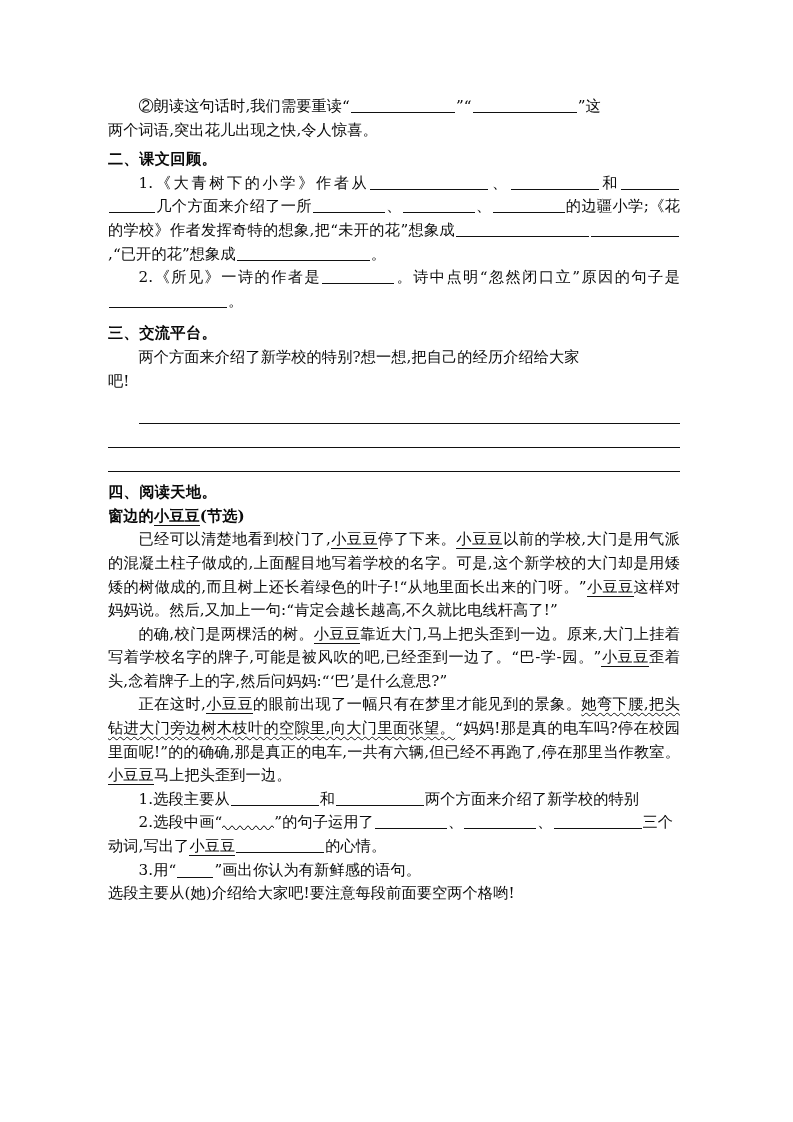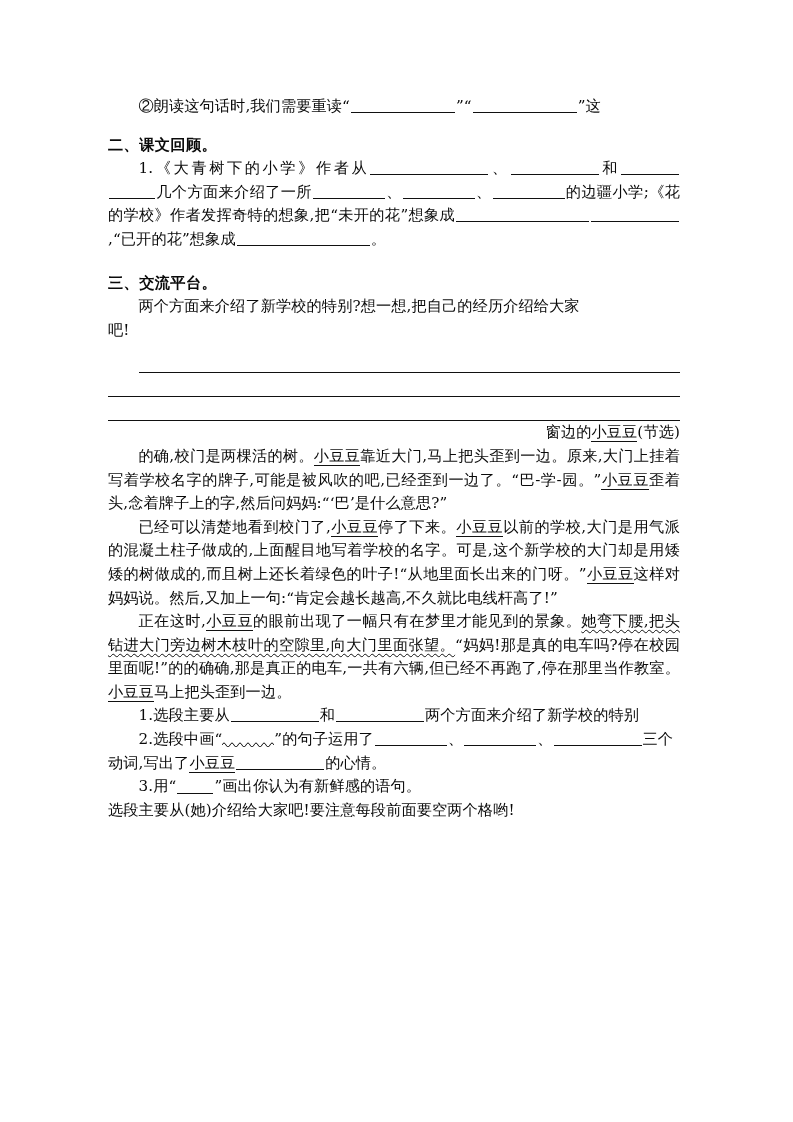--- a/index.html
+++ b/index.html
@@ -34,30 +34,31 @@
     margin: 0;
   }
   .para {
     text-indent: 2em;
   }
   .noindent {
     text-indent: 0;
   }
   .sec-head {
     font-weight: bold;
-    margin-top: 15px;
+    margin-top: 6px;
     text-indent: 0;
     letter-spacing: 0.4px;
   }
   .sec-head.tight {
-    margin-top: 20px;
+    margin-top: 9px;
   }
   .centered {
-    text-align: right;
+    text-align: left;
     text-indent: 0;
+    font-weight: bold;
   }
   
   .blank {
     display: inline-block;
     border-bottom: 1.1px solid #111;
     height: 1em;
     vertical-align: -2px;
     margin: 0 1px;
   }
   .b-xs { width: 46px; }
@@ -120,41 +121,44 @@
     text-indent: 2em;
   }
 </style>
 </head>
 <body>
 
 <div class="page">
   <div class="doc">
 
     <p class="para"><span>②朗读这句话时,我们需要重读</span><span>“</span><span class="blank b-xl"></span><span>”</span><span>“</span><span class="blank b-xl"></span><span>”</span><span>这</span></p>
+    <p class="noindent">两个词语,突出花儿出现之快,令人惊喜。</p>
 
     <p class="sec-head">二、课文回顾。</p>
 
     <p class="para"><span class="q-num">1.</span><span>《大青树下的小学》作者从</span><span class="blank b-xxl"></span><span>、</span><span class="blank b-l"></span><span>和</span><span class="blank b-s"></span><span class="blank b-xs"></span><span>几个方面来介绍了一所</span><span class="blank b-m"></span><span>、</span><span class="blank b-m"></span><span>、</span><span class="blank b-m"></span><span>的边疆小学;</span><span>《花的学校》作者发挥奇特的想象,把</span><span>“未开的花”</span><span>想象成</span><span class="blank b-huge"></span><span class="blank b-l"></span><span>,</span><span>“已开的花”</span><span>想象成</span><span class="blank b-huge"></span><span>。</span></p>
 
+    <p class="para"><span class="q-num">2.</span><span>《所见》一诗的作者是</span><span class="blank b-m"></span><span>。诗中点明</span><span>“忽然闭口立”</span><span>原因的</span><span>句子是</span><span class="blank b-xxl"></span><span>。</span></p>
 
     <p class="sec-head tight">三、交流平台。</p>
     <p class="para">两个方面来介绍了新学校的特别?想一想,把自己的经历介绍给大家</p>
     <p class="noindent">吧!</p>
     <div class="ruleblock">
       <div class="rule indented"></div>
       <div class="rule"></div>
       <div class="rule"></div>
     </div>
 
+    <p class="sec-head tight">四、阅读天地。</p>
     <p class="centered"><span>窗边的</span><span class="uline">小豆豆</span><span>(节选)</span></p>
 
     <div class="passage">
+      <p><span>已经可以清楚地看到校门了,</span><span class="uline">小豆豆</span><span>停了下来。</span><span class="uline">小豆豆</span><span>以前的学校,大门是用气派的混凝土柱子做成的,上面醒目地写着学校的名字。可是,这个新学校的大门却是用矮矮的树做成的,而且树上还长着绿色的叶子!“从地里面长出来的门呀。”</span><span class="uline">小豆豆</span><span>这样对妈妈说。然后,又加上一句:“肯定会越长越高,不久就比电线杆高了!”</span></p>
+
       <p><span>的确,校门是两棵活的树。</span><span class="uline">小豆豆</span><span>靠近大门,马上把头歪到一边。原来,大门上挂着写着学校名字的牌子,可能是被风吹的吧,已经歪到一边了。“巴-学-园。”</span><span class="uline">小豆豆</span><span>歪着头,念着牌子上的字,然后问妈妈:“‘巴’是什么意思?”</span></p>
-
-      <p><span>已经可以清楚地看到校门了,</span><span class="uline">小豆豆</span><span>停了下来。</span><span class="uline">小豆豆</span><span>以前的学校,大门是用气派的混凝土柱子做成的,上面醒目地写着学校的名字。可是,这个新学校的大门却是用矮矮的树做成的,而且树上还长着绿色的叶子!“从地里面长出来的门呀。”</span><span class="uline">小豆豆</span><span>这样对妈妈说。然后,又加上一句:“肯定会越长越高,不久就比电线杆高了!”</span></p>
 
       <p><span>正在这时,</span><span class="uline">小豆豆</span><span>的眼前出现了一幅只有在梦里才能见到的景象。</span><span class="wavy">她弯下腰,把头钻进大门旁边树木枝叶的空隙里,向大门里面张望。</span><span>“妈妈!那是真的电车吗?停在校园里面呢!”的的确确,那是真正的电车,一共有六辆,但已经不再跑了,停在那里当作教室。</span><span class="uline">小豆豆</span><span>马上把头歪到一边。</span></p>
     </div>
 
     <p class="para"><span class="q-num">1.</span><span>选段主要从</span><span class="blank b-l"></span><span>和</span><span class="blank b-l"></span><span>两个方面来介绍了新学校的特别</span></p>
 
     <p class="para"><span class="q-num">2.</span><span>选段中画</span><span>“</span><span class="wavy-mark"><svg viewBox="0 0 52 7" preserveAspectRatio="none" aria-hidden="true">
             <path d="M0 5 Q2 1 4 5 T8 5 T12 5 T16 5 T20 5 T24 5 T28 5 T32 5 T36 5 T40 5 T44 5 T48 5 T52 5" fill="none" stroke="#111" stroke-width="1"></path>
           </svg></span><span>”</span><span>的句子运用了</span><span class="blank b-m"></span><span>、</span><span class="blank b-m"></span><span>、</span><span class="blank b-l"></span><span>三个</span></p>
     <p class="noindent"><span>动词,写出了</span><span class="uline">小豆豆</span><span class="blank b-l"></span><span>的心情。</span></p>

